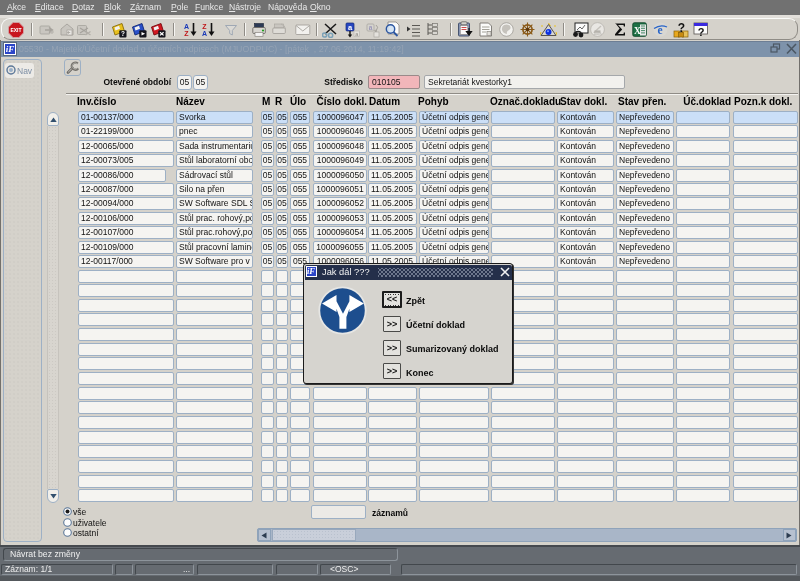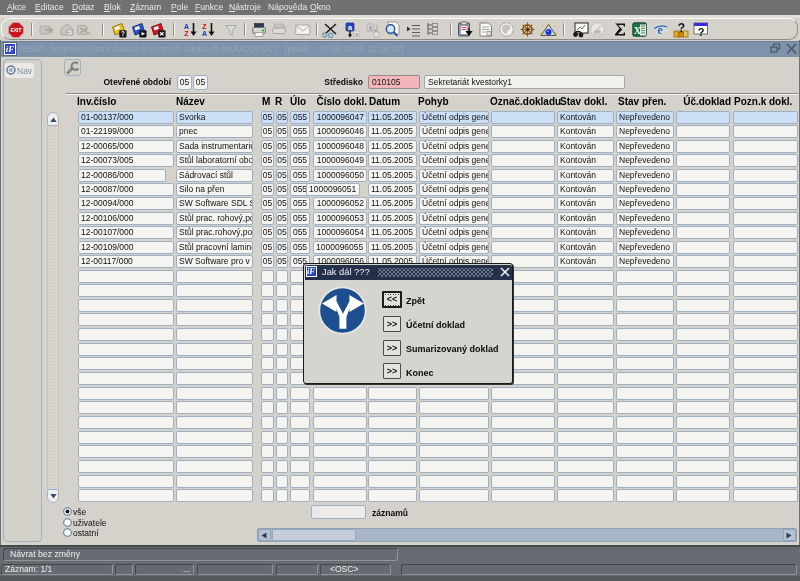--- a/index.html
+++ b/index.html
@@ -326,21 +326,21 @@
 <div class="cell" style="left:491px;top:169px;width:64px"></div>
 <div class="cell" style="left:557px;top:169px;width:57px">Kontován</div>
 <div class="cell" style="left:616px;top:169px;width:58px">Nepřevedeno</div>
 <div class="cell" style="left:676px;top:169px;width:54px"></div>
 <div class="cell" style="left:733px;top:169px;width:65px"></div>
 <div class="cell" style="left:78px;top:183px;width:96px">12-00087/000</div>
 <div class="cell" style="left:176px;top:183px;width:77px">Silo na přen</div>
 <div class="cell" style="left:261px;top:183px;width:13px;padding:0;text-align:center">05</div>
 <div class="cell" style="left:276px;top:183px;width:12px;padding:0;text-align:center">05</div>
 <div class="cell" style="left:290px;top:183px;width:20px;padding:0;text-align:center">055</div>
-<div class="cell" style="left:306px;top:183px;width:54px;text-align:left">1000096051</div>
+<div class="cell" style="left:313px;top:183px;width:54px;text-align:center">1000096051</div>
 <div class="cell" style="left:368px;top:183px;width:49px">11.05.2005 1</div>
 <div class="cell" style="left:419px;top:183px;width:70px">Účetní odpis gene</div>
 <div class="cell" style="left:491px;top:183px;width:64px"></div>
 <div class="cell" style="left:557px;top:183px;width:57px">Kontován</div>
 <div class="cell" style="left:616px;top:183px;width:58px">Nepřevedeno</div>
 <div class="cell" style="left:676px;top:183px;width:54px"></div>
 <div class="cell" style="left:733px;top:183px;width:65px"></div>
 <div class="cell" style="left:78px;top:197px;width:96px">12-00094/000</div>
 <div class="cell" style="left:176px;top:197px;width:77px">SW Software SDL S</div>
 <div class="cell" style="left:261px;top:197px;width:13px;padding:0;text-align:center">05</div>
@@ -378,21 +378,21 @@
 <div class="cell" style="left:491px;top:226px;width:64px"></div>
 <div class="cell" style="left:557px;top:226px;width:57px">Kontován</div>
 <div class="cell" style="left:616px;top:226px;width:58px">Nepřevedeno</div>
 <div class="cell" style="left:676px;top:226px;width:54px"></div>
 <div class="cell" style="left:733px;top:226px;width:65px"></div>
 <div class="cell" style="left:78px;top:241px;width:96px">12-00109/000</div>
 <div class="cell" style="left:176px;top:241px;width:77px">Stůl pracovní lamino</div>
 <div class="cell" style="left:261px;top:241px;width:13px;padding:0;text-align:center">05</div>
 <div class="cell" style="left:276px;top:241px;width:12px;padding:0;text-align:center">05</div>
 <div class="cell" style="left:290px;top:241px;width:20px;padding:0;text-align:center">055</div>
-<div class="cell" style="left:313px;top:241px;width:54px;text-align:left">1000096055</div>
+<div class="cell" style="left:313px;top:241px;width:54px;text-align:center">1000096055</div>
 <div class="cell" style="left:368px;top:241px;width:49px">11.05.2005 1</div>
 <div class="cell" style="left:419px;top:241px;width:70px">Účetní odpis gene</div>
 <div class="cell" style="left:491px;top:241px;width:64px"></div>
 <div class="cell" style="left:557px;top:241px;width:57px">Kontován</div>
 <div class="cell" style="left:616px;top:241px;width:58px">Nepřevedeno</div>
 <div class="cell" style="left:676px;top:241px;width:54px"></div>
 <div class="cell" style="left:733px;top:241px;width:65px"></div>
 <div class="cell" style="left:78px;top:255px;width:96px">12-00117/000</div>
 <div class="cell" style="left:176px;top:255px;width:77px">SW Software pro v</div>
 <div class="cell" style="left:261px;top:255px;width:13px;padding:0;text-align:center">05</div>

